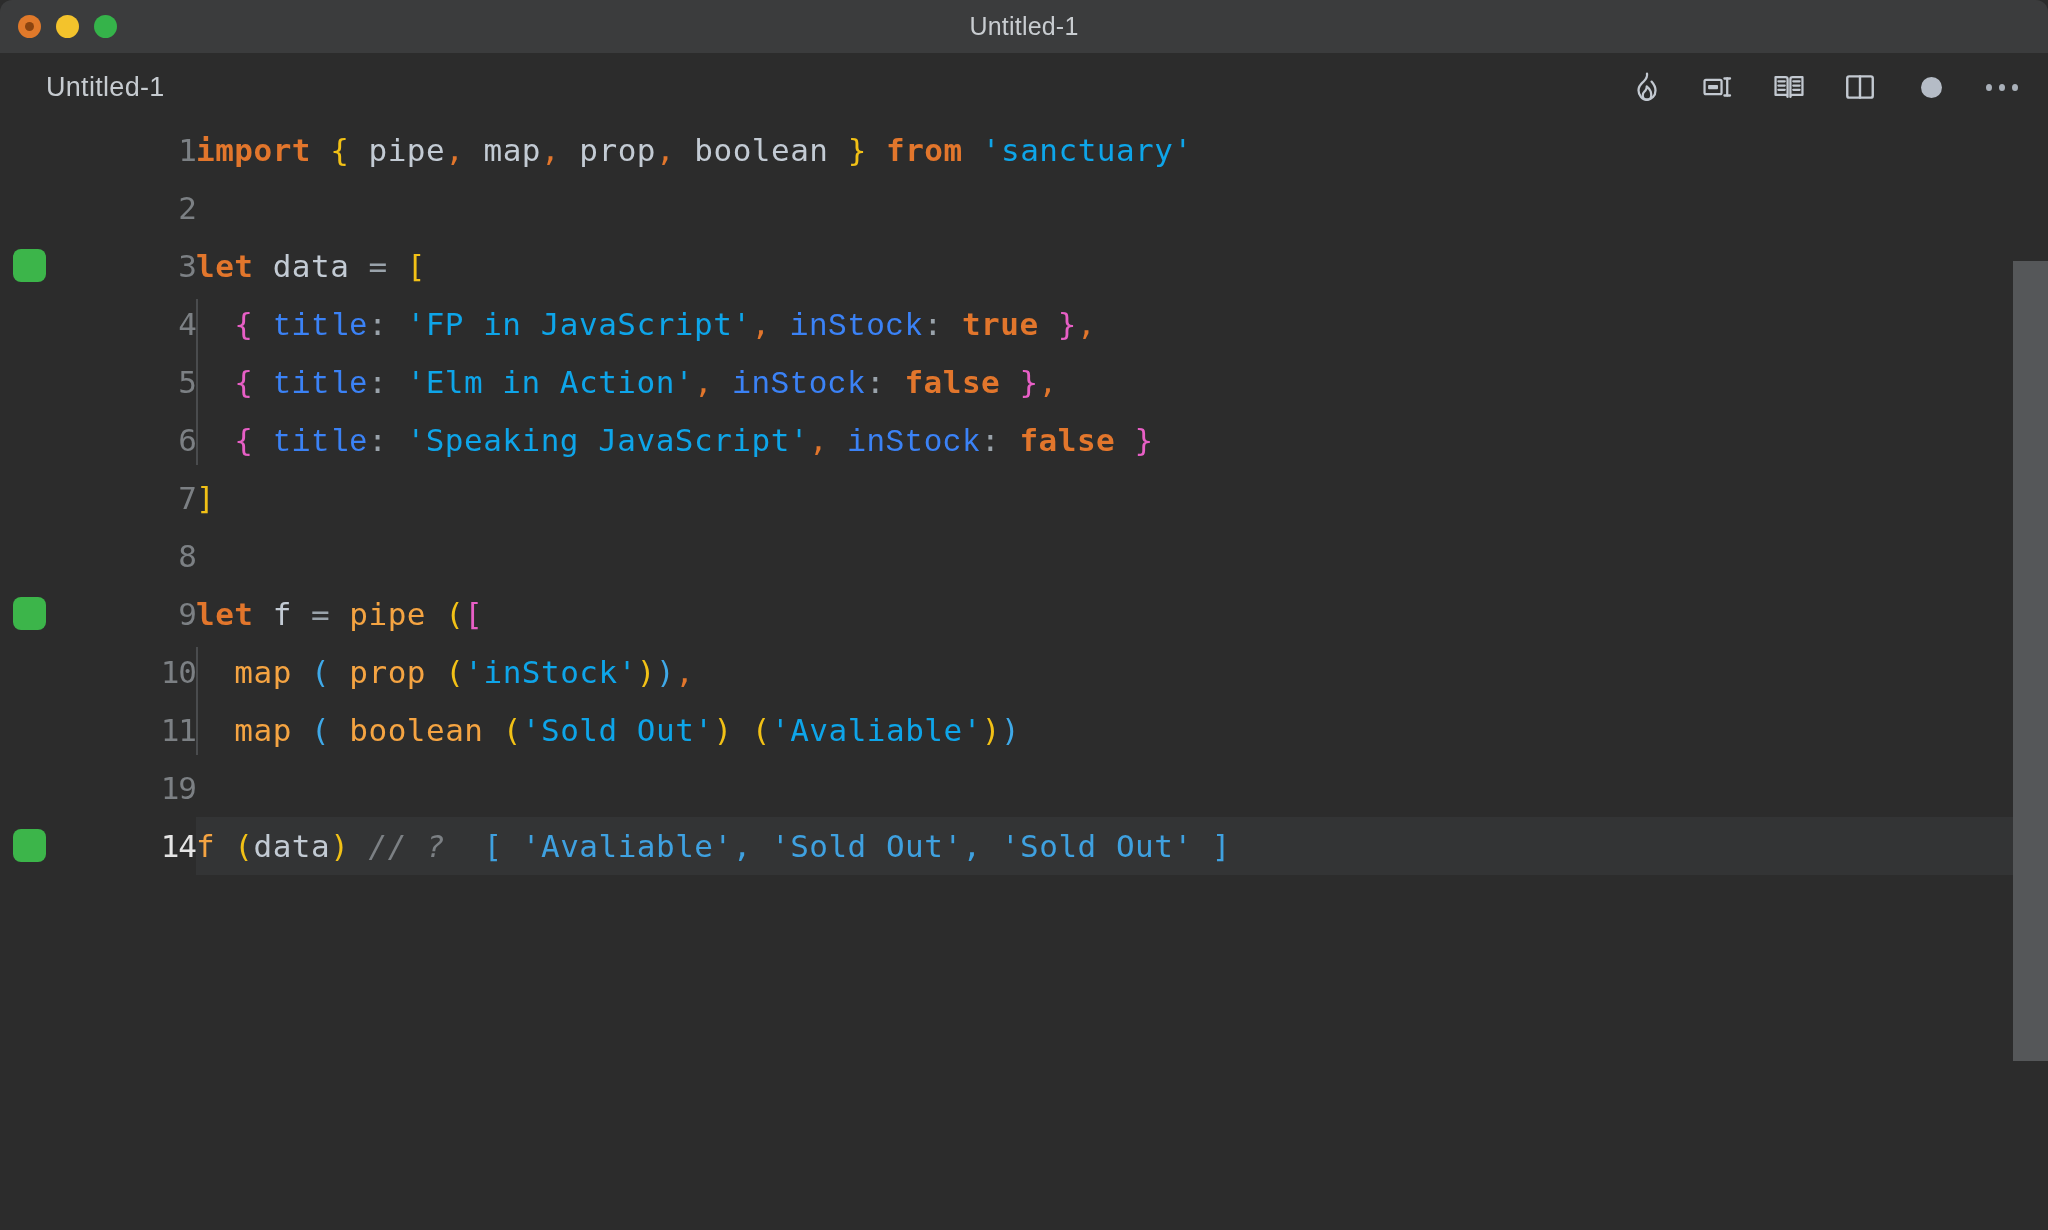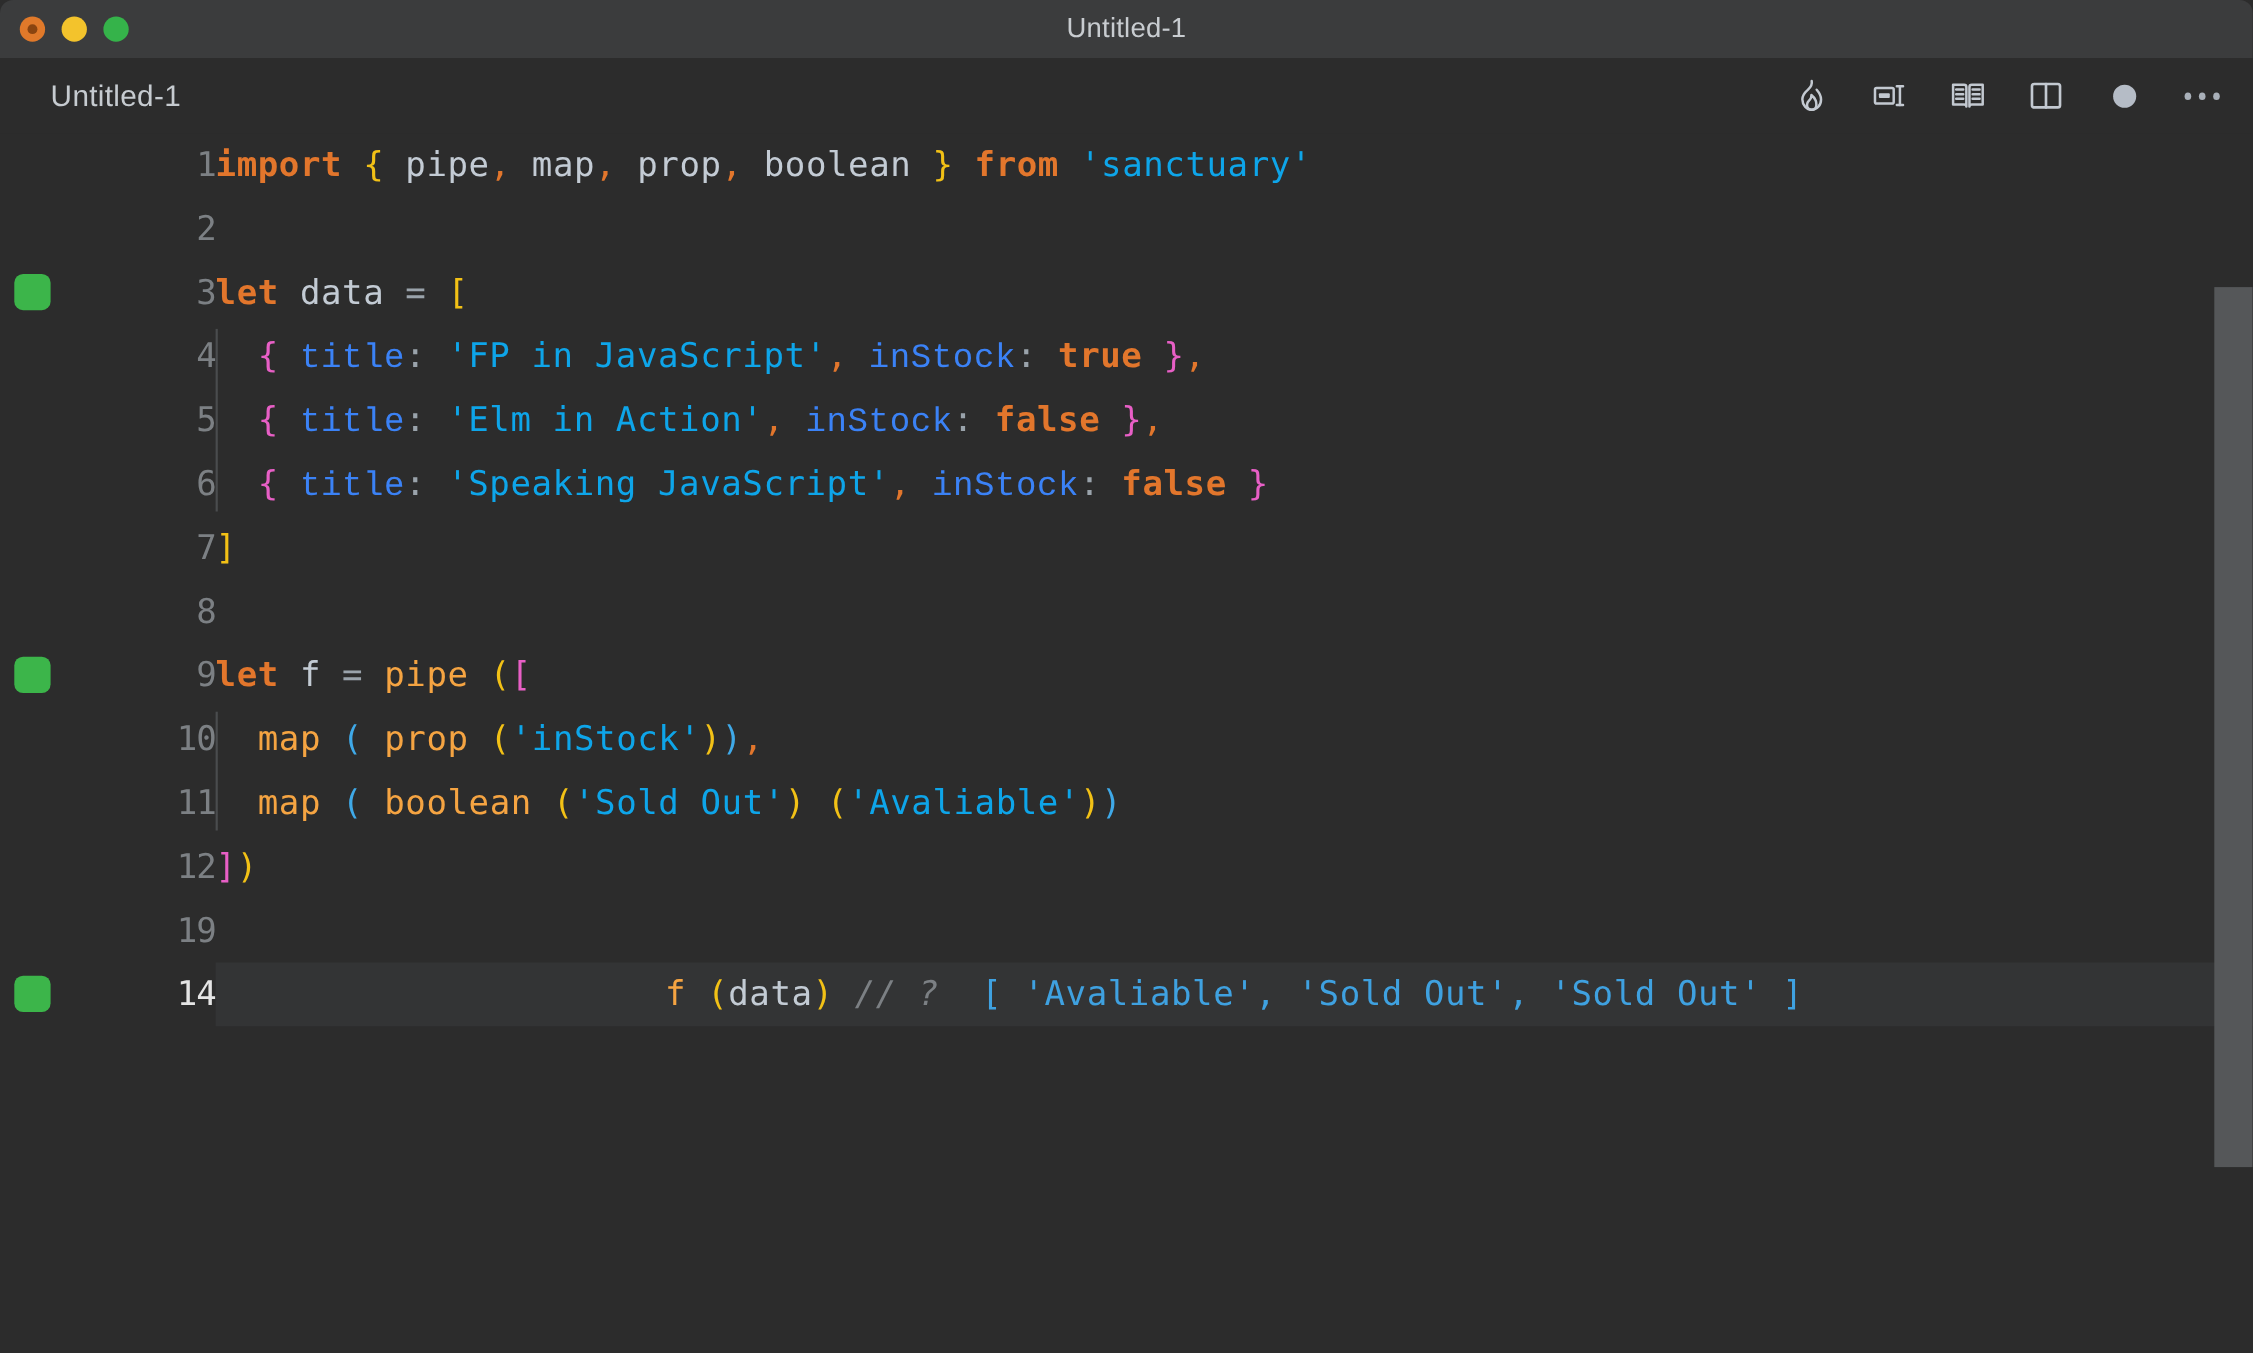--- a/index.html
+++ b/index.html
@@ -140,21 +140,20 @@
   .line {
     position: relative;
     height: 58px;
     display: flex;
     align-items: center;
     white-space: pre;
   }
 
   .line.active .code-text {
     background: #333435;
-    text-align: center;
   }
 
   .gutter-marker {
     position: absolute;
     left: 13px;
     top: 12px;
     width: 33px;
     height: 33px;
     border-radius: 8px;
     background: #3cb54a;
@@ -284,21 +283,20 @@
         <div class="line"><span class="lineno">2</span><span class="code-text"></span></div>
         <div class="line"><span class="gutter-marker"></span><span class="lineno">3</span><span class="code-text"><span class="t-kw">let</span><span class="t-plain"> data </span><span class="t-punc">=</span><span class="t-plain"> </span><span class="t-b-yellow">[</span></span></div>
         <div class="line"><span class="lineno">4</span><span class="code-text"><span class="t-plain">  </span><span class="t-b-pink">{</span><span class="t-plain"> </span><span class="t-prop">title</span><span class="t-punc">:</span><span class="t-plain"> </span><span class="t-str">'FP in JavaScript'</span><span class="t-comma">,</span><span class="t-plain"> </span><span class="t-prop">inStock</span><span class="t-punc">:</span><span class="t-plain"> </span><span class="t-bool">true</span><span class="t-plain"> </span><span class="t-b-pink">}</span><span class="t-comma">,</span></span></div>
         <div class="line"><span class="lineno">5</span><span class="code-text"><span class="t-plain">  </span><span class="t-b-pink">{</span><span class="t-plain"> </span><span class="t-prop">title</span><span class="t-punc">:</span><span class="t-plain"> </span><span class="t-str">'Elm in Action'</span><span class="t-comma">,</span><span class="t-plain"> </span><span class="t-prop">inStock</span><span class="t-punc">:</span><span class="t-plain"> </span><span class="t-bool">false</span><span class="t-plain"> </span><span class="t-b-pink">}</span><span class="t-comma">,</span></span></div>
         <div class="line"><span class="lineno">6</span><span class="code-text"><span class="t-plain">  </span><span class="t-b-pink">{</span><span class="t-plain"> </span><span class="t-prop">title</span><span class="t-punc">:</span><span class="t-plain"> </span><span class="t-str">'Speaking JavaScript'</span><span class="t-comma">,</span><span class="t-plain"> </span><span class="t-prop">inStock</span><span class="t-punc">:</span><span class="t-plain"> </span><span class="t-bool">false</span><span class="t-plain"> </span><span class="t-b-pink">}</span></span></div>
         <div class="line"><span class="lineno">7</span><span class="code-text"><span class="t-b-yellow">]</span></span></div>
         <div class="line"><span class="lineno">8</span><span class="code-text"></span></div>
         <div class="line"><span class="gutter-marker"></span><span class="lineno">9</span><span class="code-text"><span class="t-kw">let</span><span class="t-plain"> f </span><span class="t-punc">=</span><span class="t-plain"> </span><span class="t-fn">pipe</span><span class="t-plain"> </span><span class="t-b-yellow">(</span><span class="t-b-pink">[</span></span></div>
         <div class="line"><span class="lineno">10</span><span class="code-text"><span class="t-plain">  </span><span class="t-fn">map</span><span class="t-plain"> </span><span class="t-b-blue">(</span><span class="t-plain"> </span><span class="t-fn">prop</span><span class="t-plain"> </span><span class="t-b-yellow">(</span><span class="t-str">'inStock'</span><span class="t-b-yellow">)</span><span class="t-b-blue">)</span><span class="t-comma">,</span></span></div>
         <div class="line"><span class="lineno">11</span><span class="code-text"><span class="t-plain">  </span><span class="t-fn">map</span><span class="t-plain"> </span><span class="t-b-blue">(</span><span class="t-plain"> </span><span class="t-fn">boolean</span><span class="t-plain"> </span><span class="t-b-yellow">(</span><span class="t-str">'Sold Out'</span><span class="t-b-yellow">)</span><span class="t-plain"> </span><span class="t-b-yellow">(</span><span class="t-str">'Avaliable'</span><span class="t-b-yellow">)</span><span class="t-b-blue">)</span></span></div>
-        <div class="line"><span class="lineno">12</span><span class="code-text"><span class="t-b-pink">]</span><span class="t-b-yellow">)</span></span></div>
         <div class="line"><span class="lineno">19</span><span class="code-text"></span></div>
         <div class="line active"><span class="gutter-marker"></span><span class="lineno current">14</span><span class="code-text"><span class="t-fn">f</span><span class="t-plain"> </span><span class="t-b-yellow">(</span><span class="t-plain">data</span><span class="t-b-yellow">)</span><span class="t-plain"> </span><span class="t-comment">//</span><span class="t-plain"> </span><span class="t-comment">?</span><span class="t-plain">  </span><span class="t-result">[ 'Avaliable', 'Sold Out', 'Sold Out' ]</span></span></div>
         <div class="indent-guide" style="top: 178px; height: 166px;"></div>
         <div class="indent-guide" style="top: 526px; height: 108px;"></div>
       </div>
     <div class="vscrollbar" id="vscrollbar" style="top: 140px; height: 800px;"></div>
   </div>
 
 </div>
 

